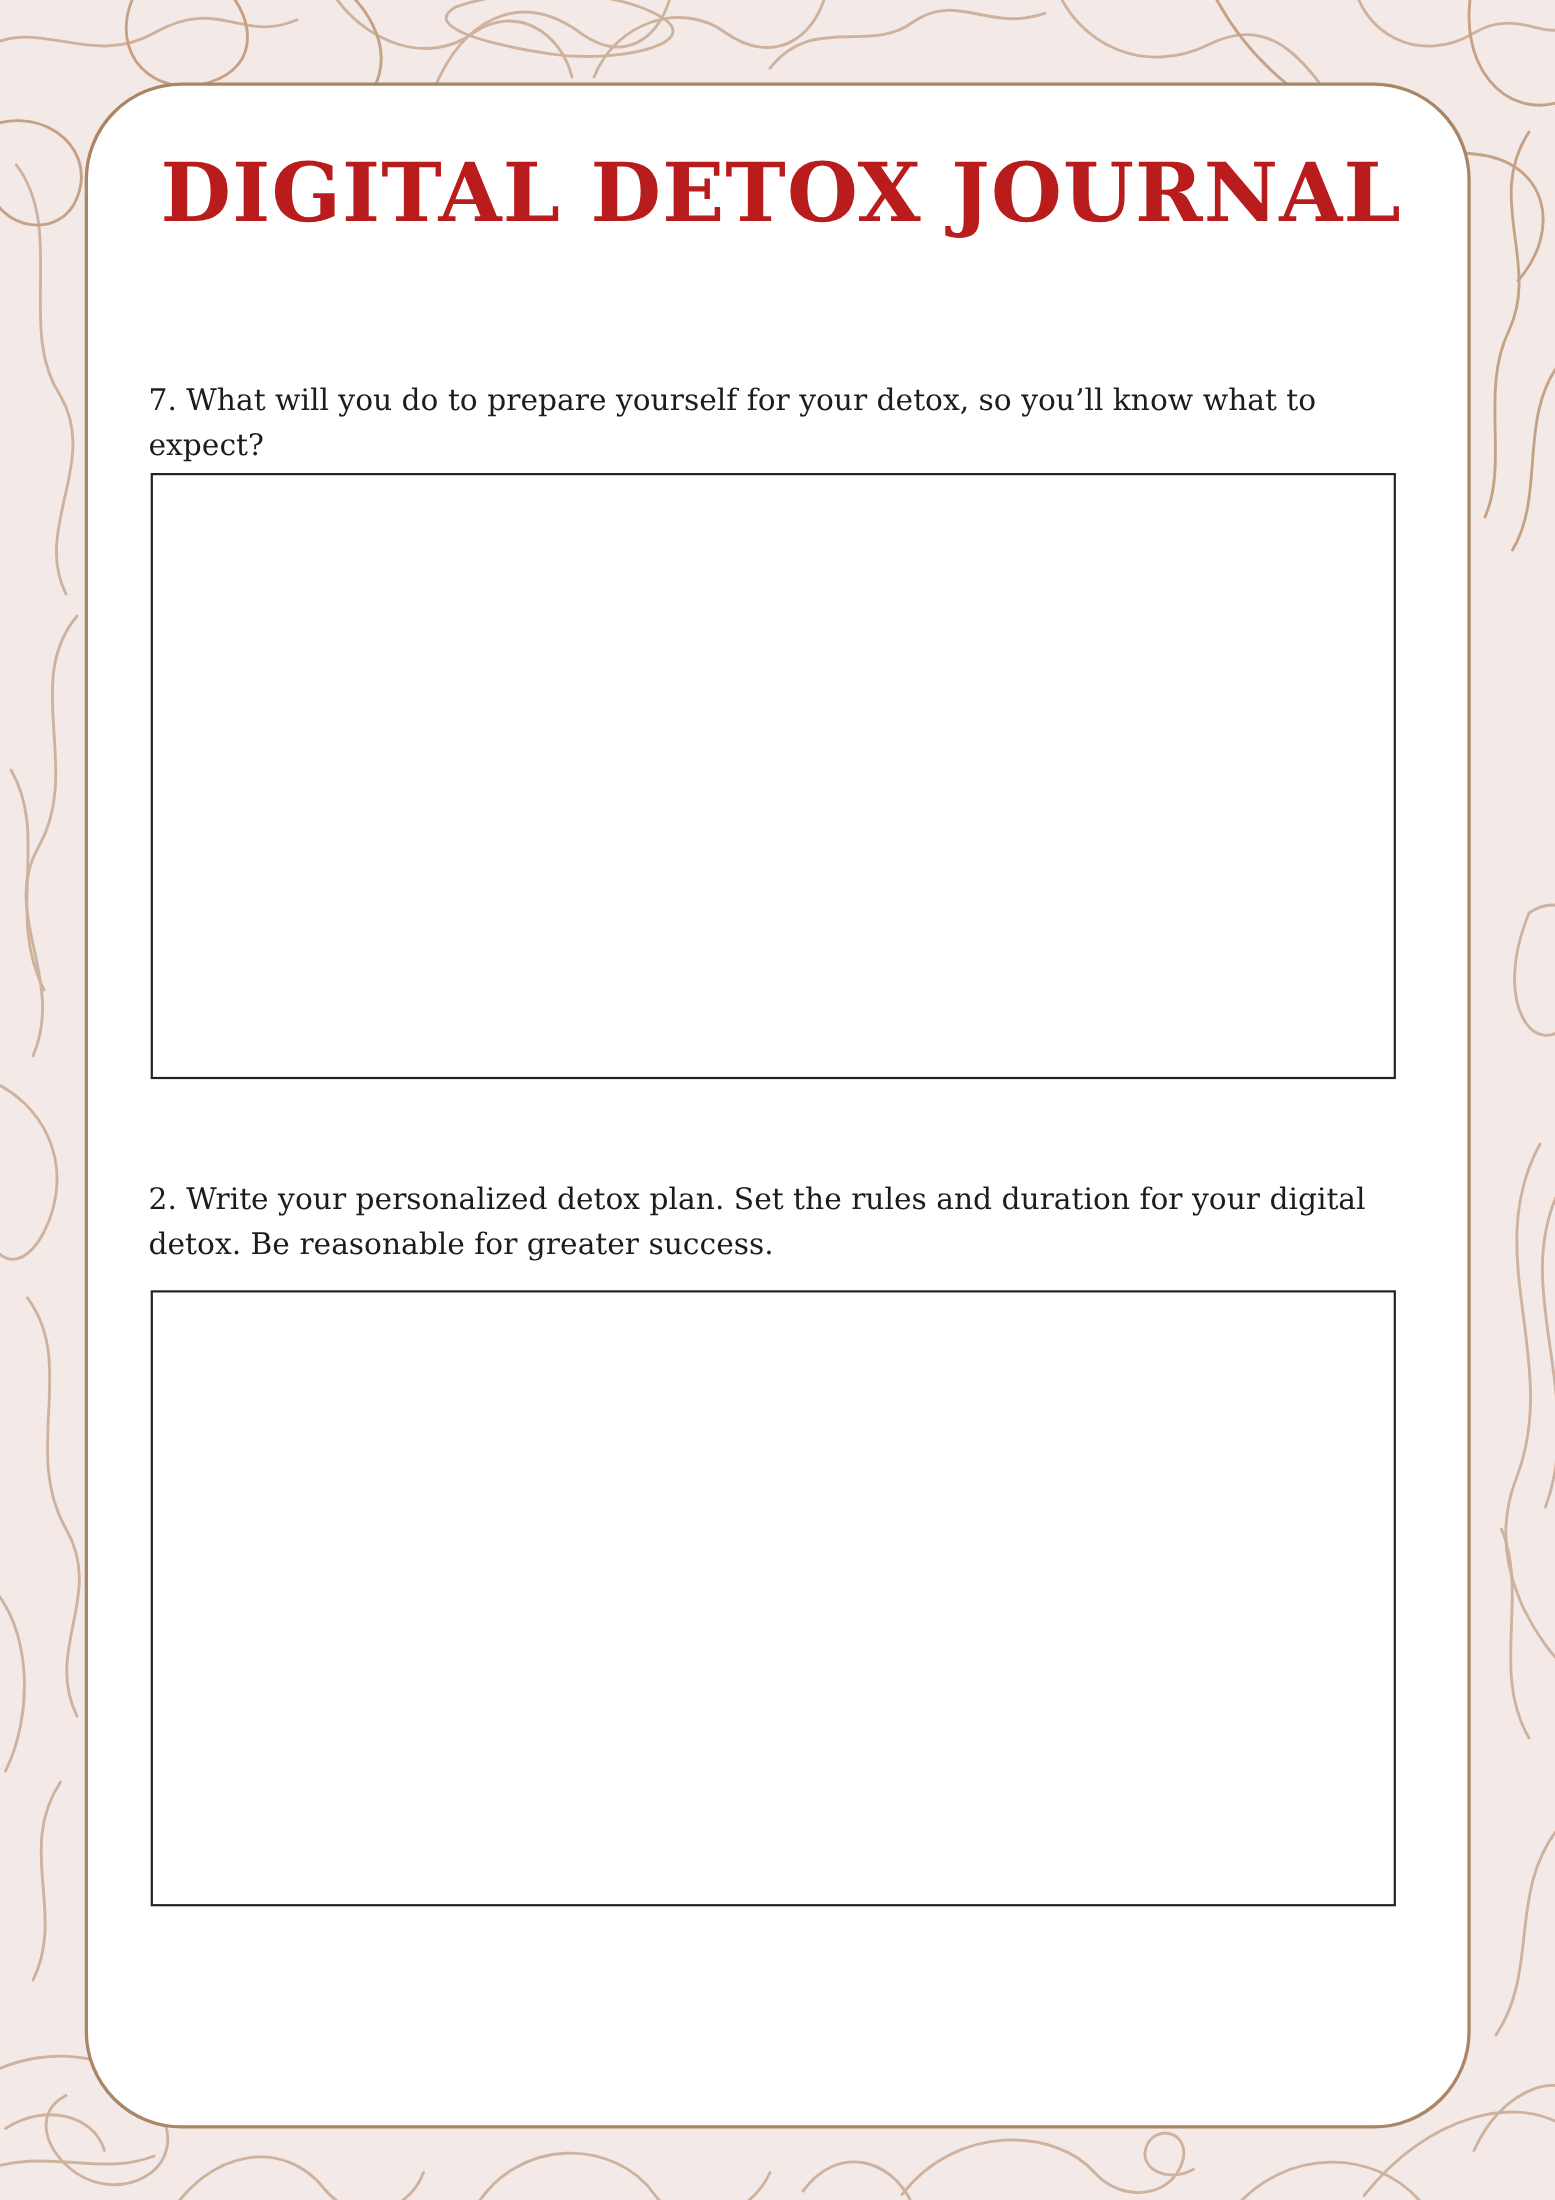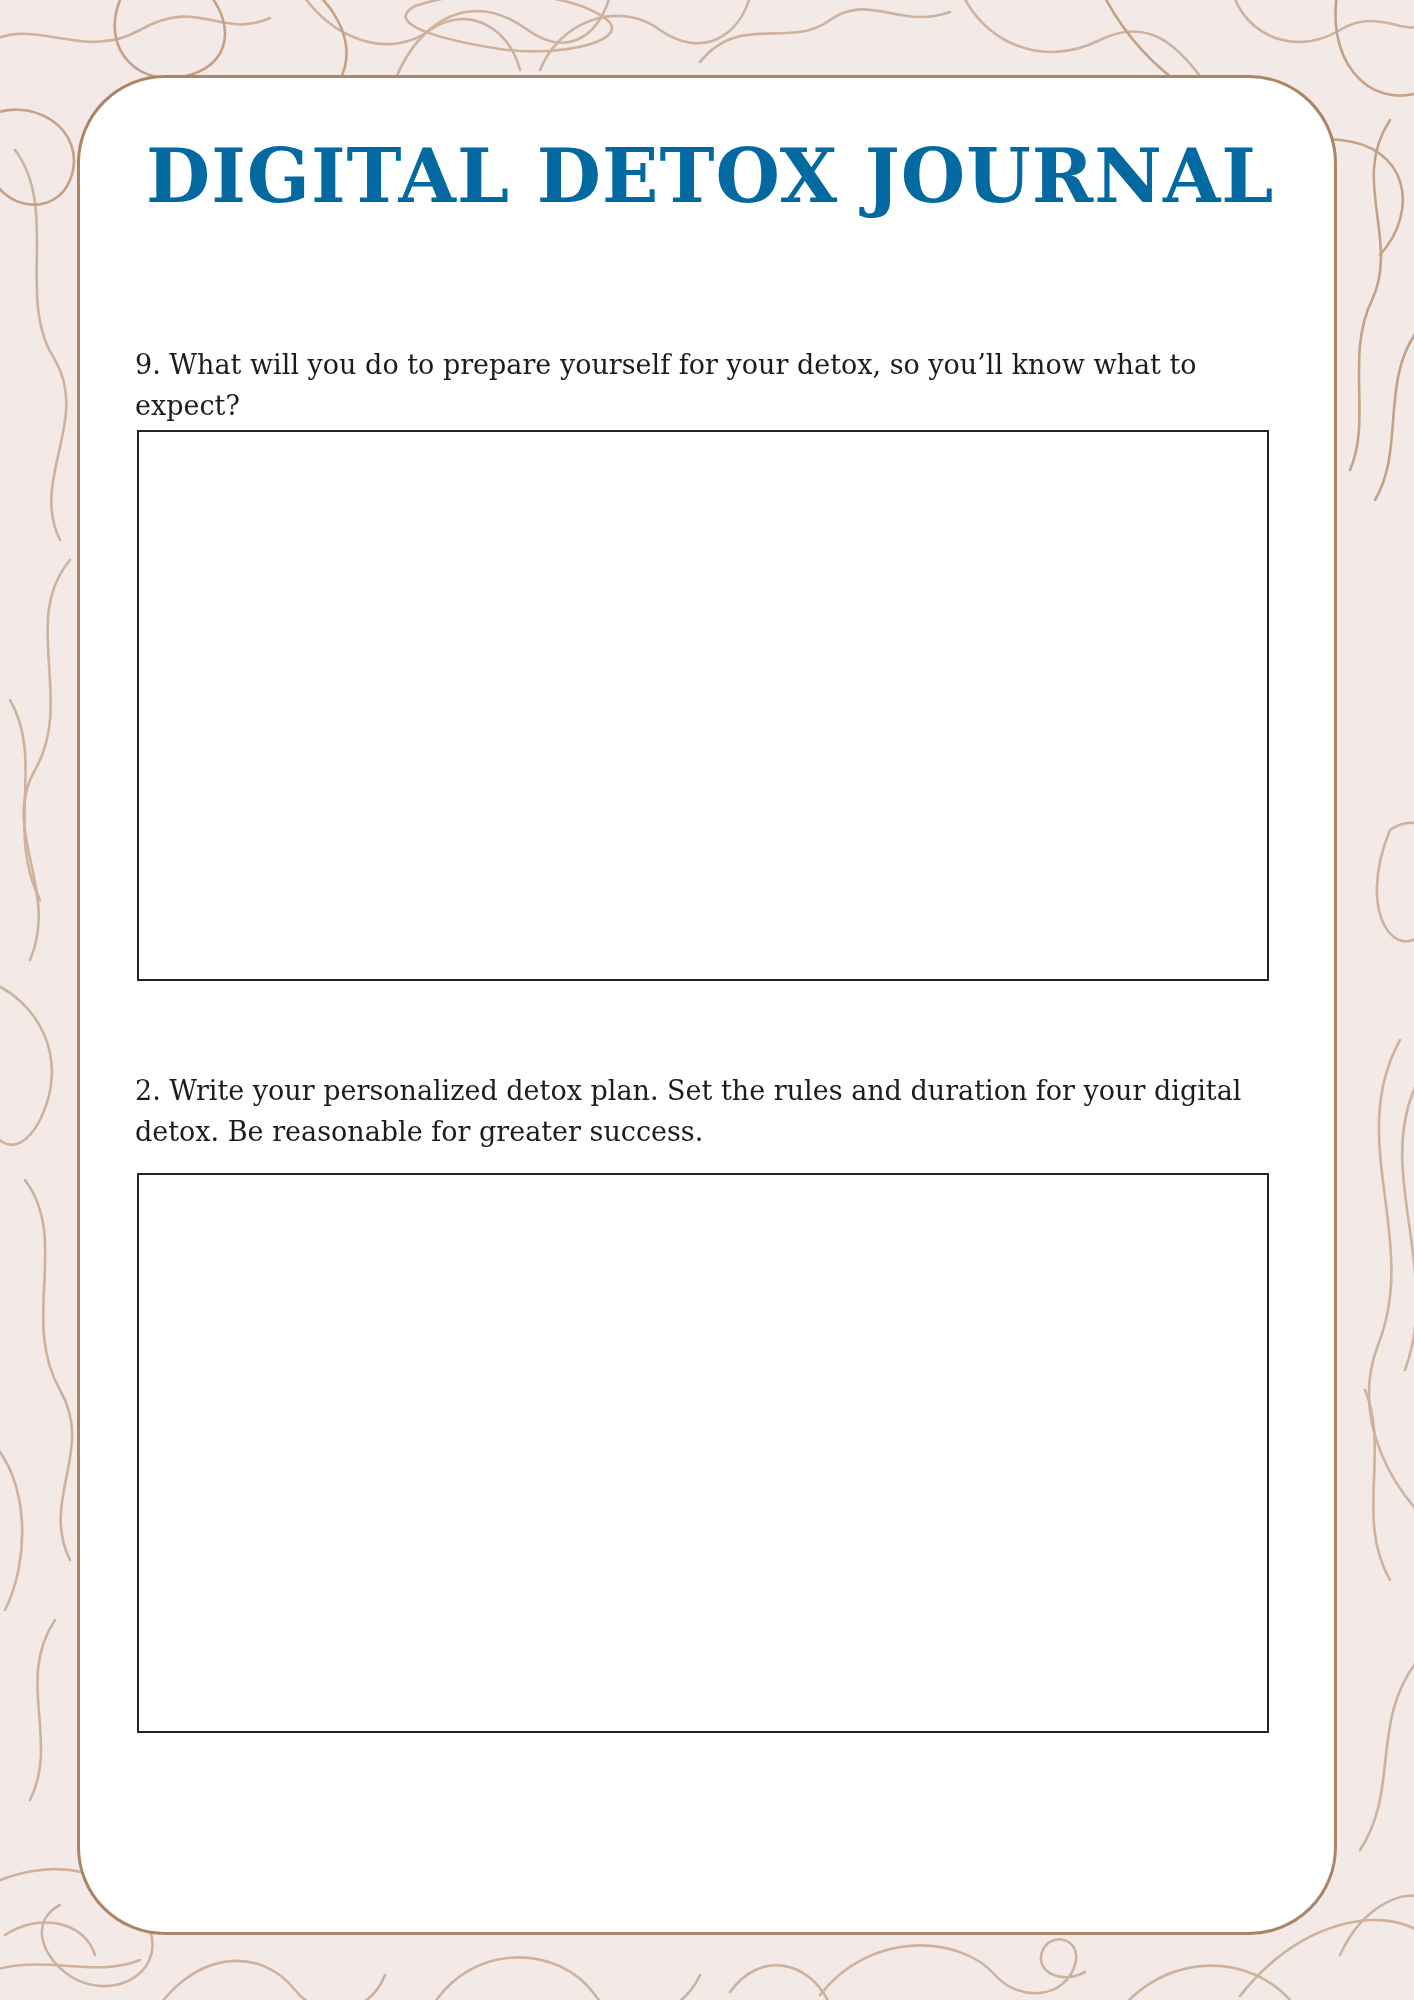--- a/index.html
+++ b/index.html
@@ -23,21 +23,21 @@
     border: 3px solid #aa8566;
     border-radius: 88px;
   }
 
   .page-title {
     position: absolute;
     left: 66px; top: 58px;
     font-size: 74px;
     font-weight: 600;
     letter-spacing: 1px;
-    color: #0369a1;
+    color: #b91c1c;
     white-space: nowrap;
     line-height: 1.1;
   }
 
   .question-text {
     position: absolute;
     left: 55px;
     width: 1145px;
     font-size: 27px;
     line-height: 41px;
@@ -116,21 +116,21 @@
     <path d="M 1390,120 C 1350,180 1400,240 1372,300 C 1345,355 1372,420 1350,470"></path>
     <path d="M 1418,330 C 1380,380 1405,450 1375,500"></path>
   </g>
 </svg>
 
 <div class="card">
 
   <h1 class="page-title">DIGITAL DETOX JOURNAL</h1>
 
   <section>
-    <p class="question-text q1-text">9. What will you do to prepare yourself for your detox, so you’ll know what to expect?</p>
+    <p class="question-text q1-text">7. What will you do to prepare yourself for your detox, so you’ll know what to expect?</p>
     <textarea class="answer-box answer-box-1" aria-label="Answer for question 1" style=""></textarea>
   </section>
 
   <section>
     <p class="question-text q2-text">2. Write your personalized detox plan. Set the rules and duration for your digital detox. Be reasonable for greater success.</p>
     <textarea class="answer-box answer-box-2" aria-label="Answer for question 2" style=""></textarea>
   </section>
 
 </div>
 

